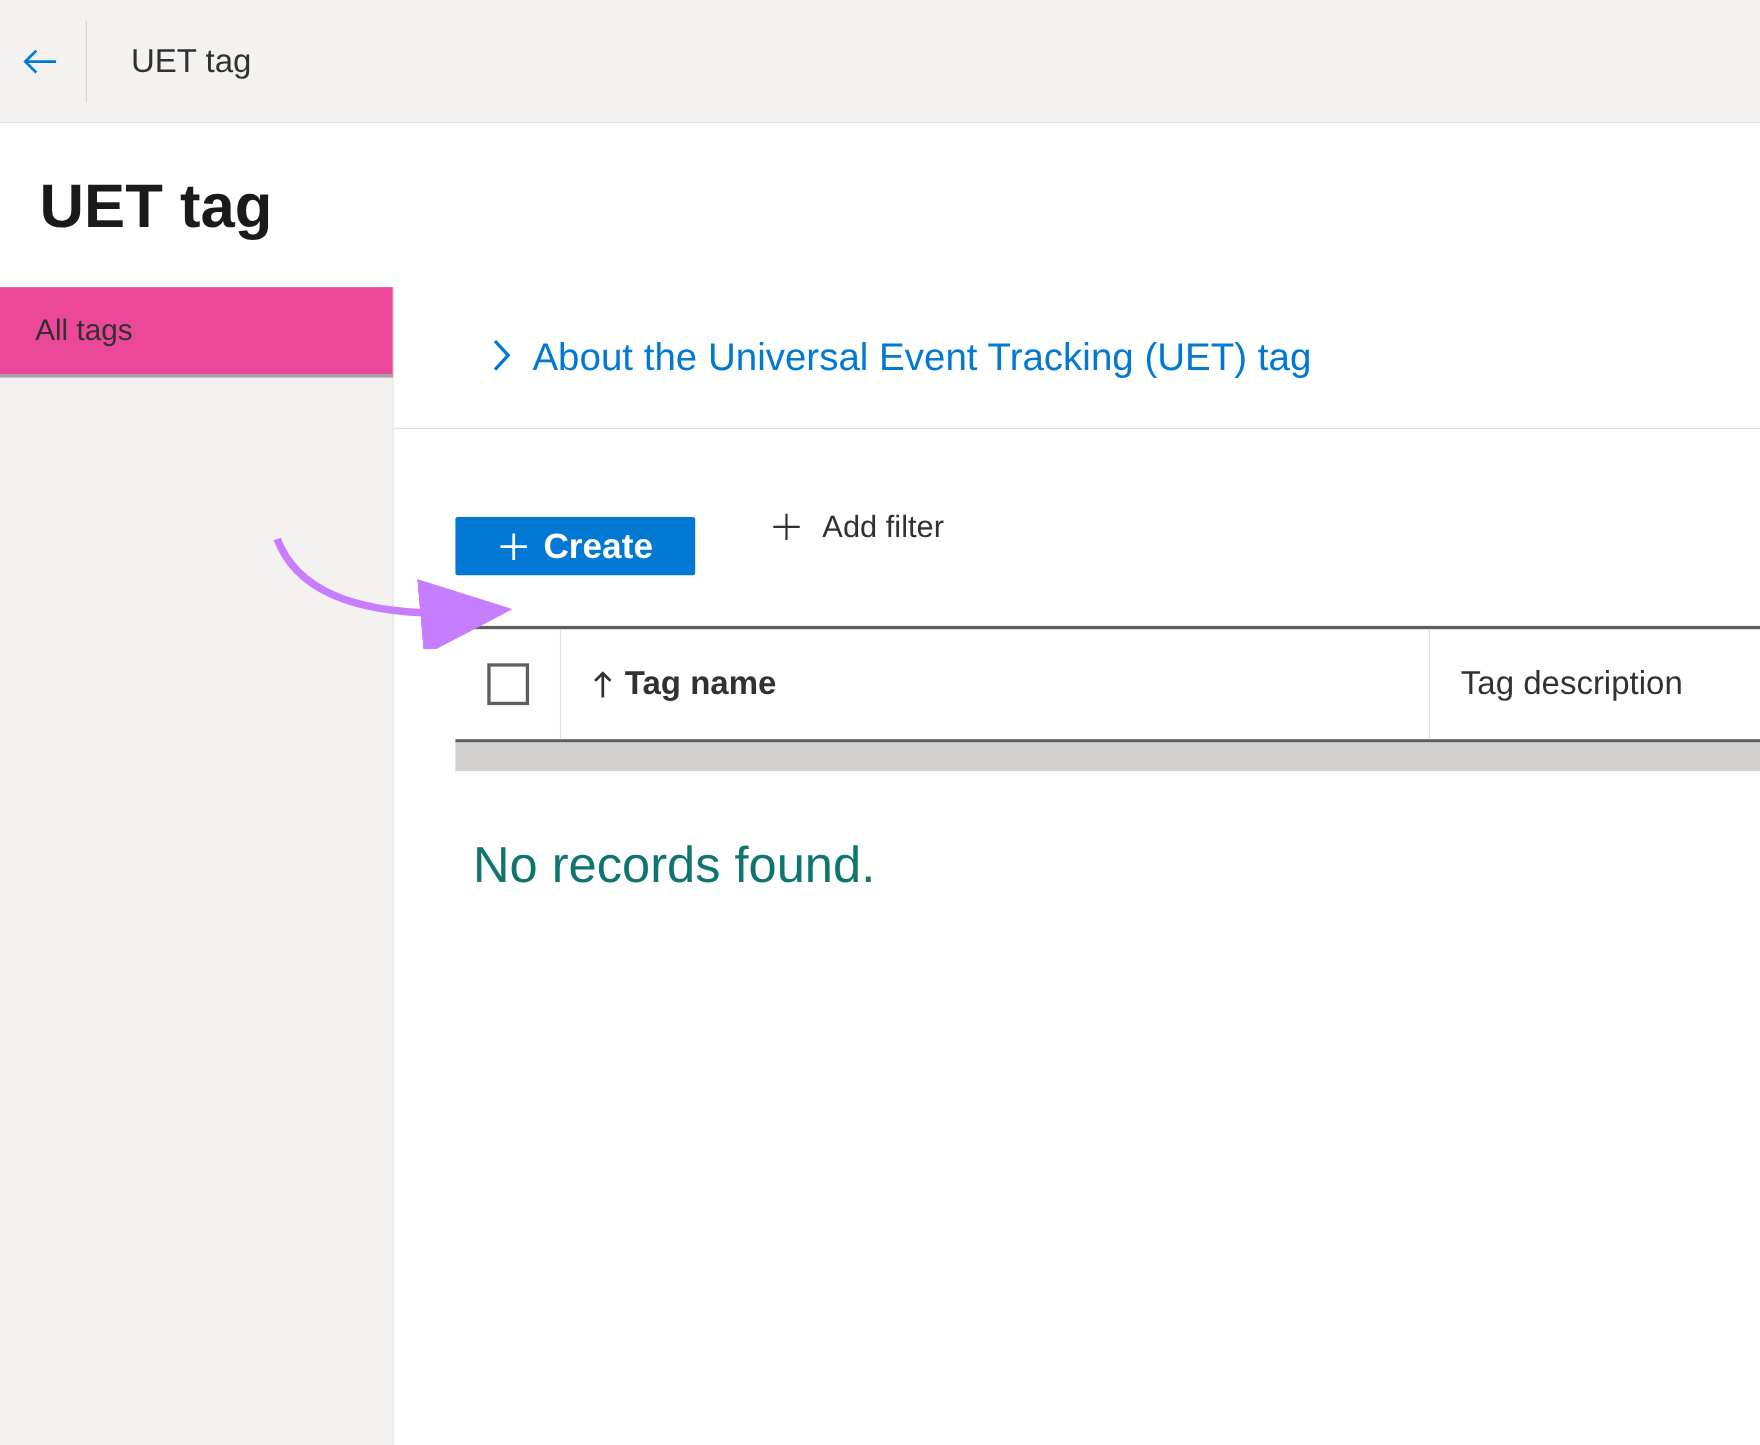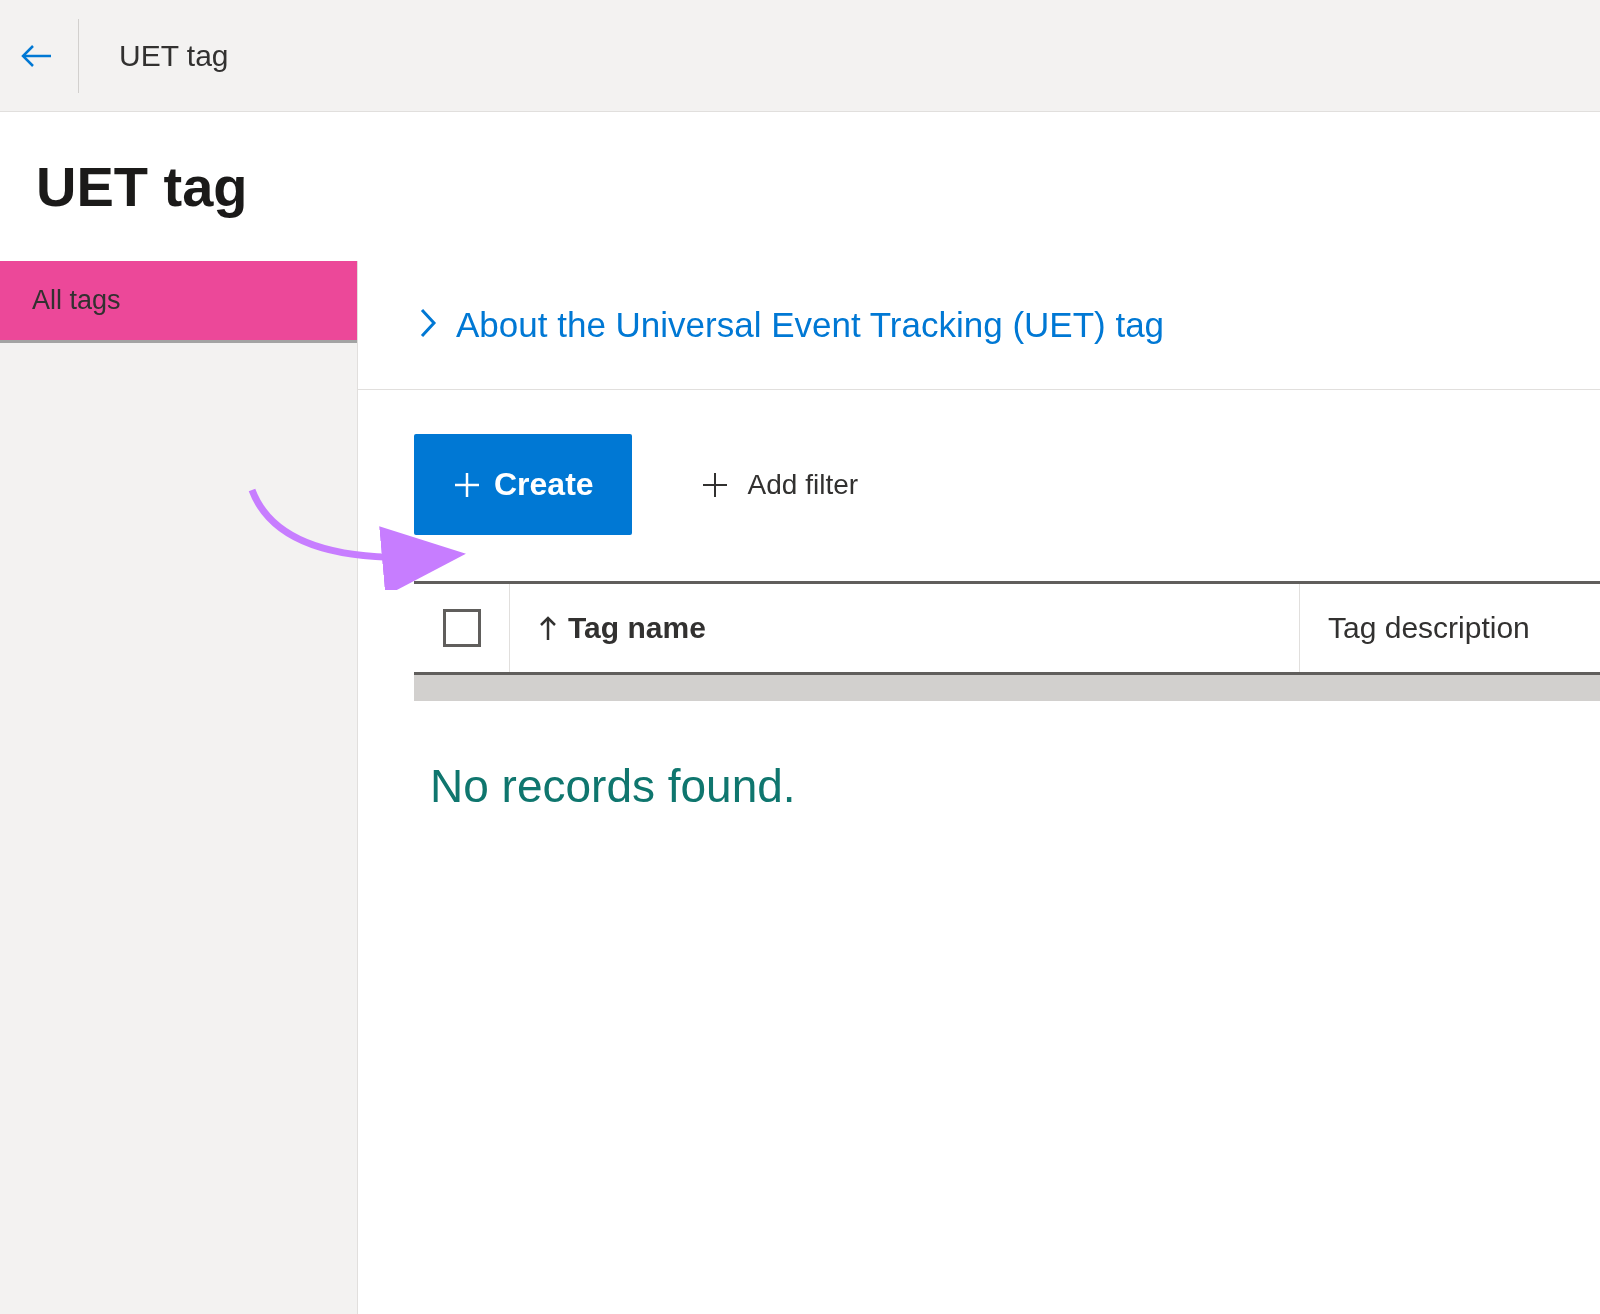--- a/index.html
+++ b/index.html
@@ -73,21 +73,21 @@
       border-bottom: 3px solid #a3a3a3;
       cursor: pointer;
       background: #ec4899;
     }
     .main {
       flex: 1;
       background: #ffffff;
       position: relative;
     }
     .about-link-row {
-      padding: 44px 0 44px 60px;
+      padding: 44px 0 44px 88px;
       border-bottom: 1px solid #e1dfdd;
       display: flex;
       align-items: center;
       gap: 18px;
     }
     .about-chevron svg {
       stroke: #0078d4;
       stroke-width: 3;
       fill: none;
     }
@@ -100,28 +100,29 @@
     .toolbar {
       padding: 44px 0 46px 56px;
       display: flex;
       align-items: center;
       gap: 68px;
     }
     .create-button {
       background: #0078d4;
       color: #ffffff;
       border: none;
-      padding: 32px 38px;
+      padding: 8px 38px;
       font-size: 32px;
       font-weight: 600;
       display: flex;
       align-items: center;
       gap: 12px;
       cursor: pointer;
       border-radius: 2px;
+      margin-top: 36px;
     }
     .create-button svg {
       stroke: #ffffff;
       stroke-width: 2.5;
       fill: none;
     }
     .add-filter-button {
       background: transparent;
       border: none;
       font-size: 28px;
@@ -134,21 +135,21 @@
     }
     .add-filter-button svg {
       stroke: #323130;
       stroke-width: 2;
       fill: none;
     }
     .table-header {
       display: flex;
       border-top: 3px solid #605e5c;
       border-bottom: 3px solid #605e5c;
-      height: 94px;
+      height: 106px;
       align-items: stretch;
       margin-left: 56px;
     }
     .th-checkbox {
       width: 96px;
       display: flex;
       align-items: center;
       justify-content: center;
       border-right: 1px solid #e1dfdd;
     }

